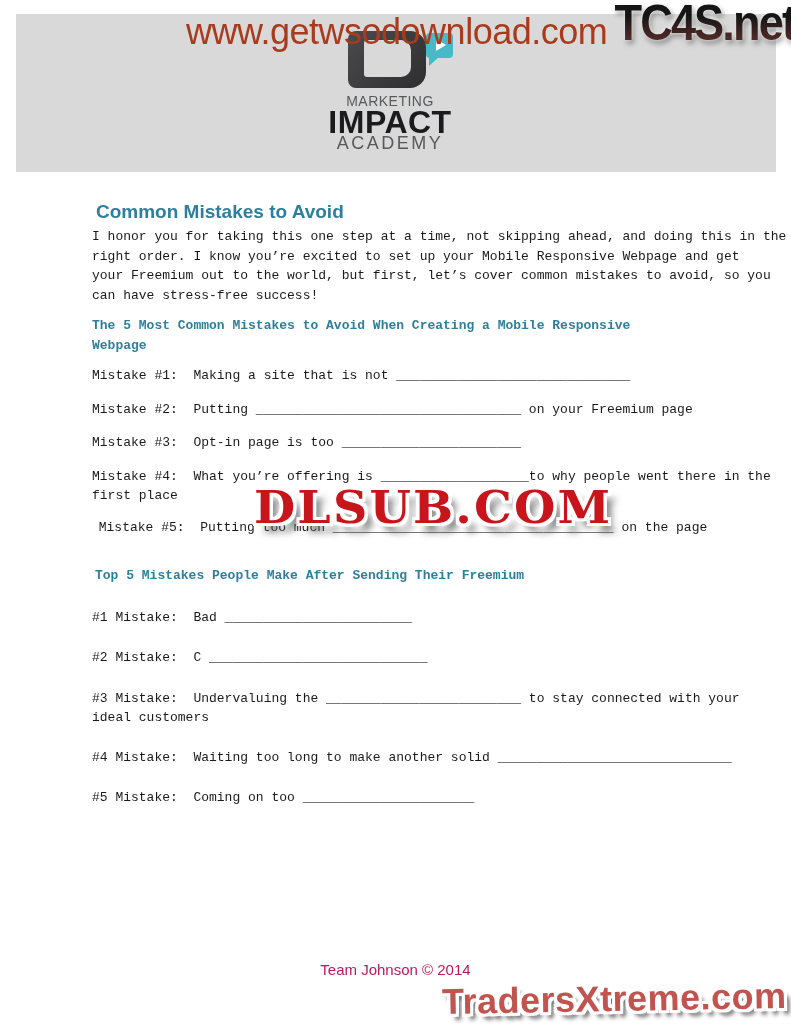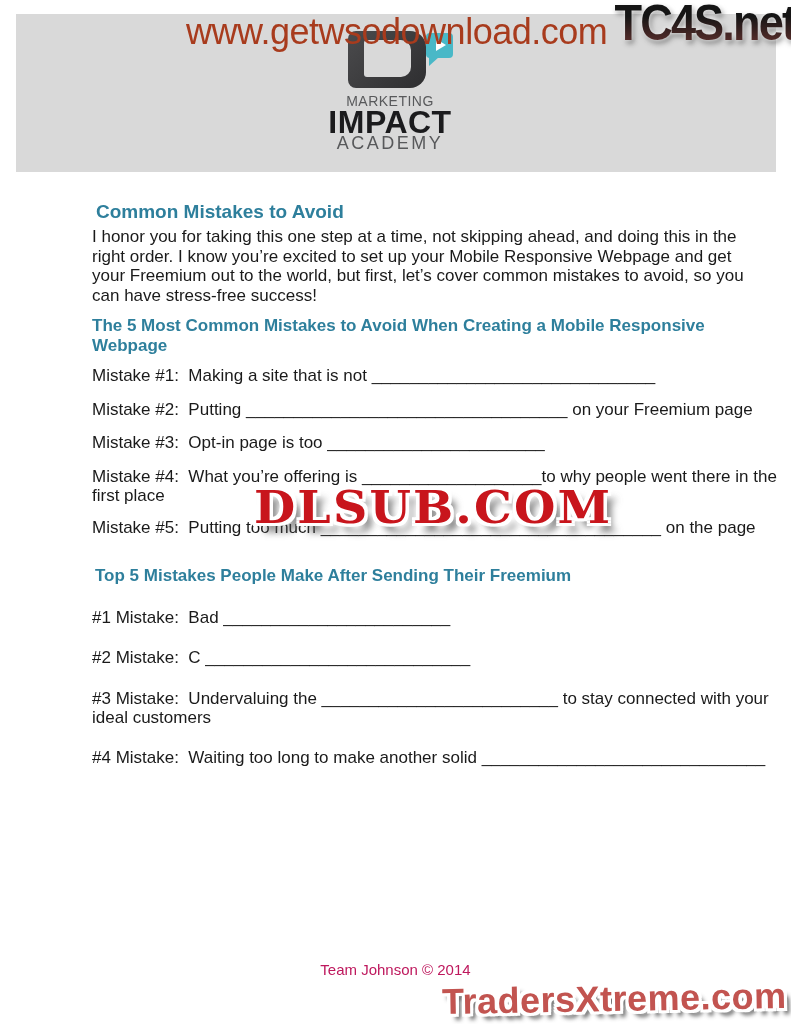--- a/index.html
+++ b/index.html
@@ -24,21 +24,21 @@
     border-left:10px solid #fff; border-top:6.5px solid transparent; border-bottom:6.5px solid transparent;}
 
   .logo-text{position:absolute; left:0; top:78px; width:100%; text-align:center;
     transform:translateX(-6px);}
   .lt1{font-size:14px; line-height:19px; color:var(--logo-gray-text,#58595b); letter-spacing:0.5px;}
   .lt2{font-size:32px; line-height:22px; font-weight:bold; color:#1b1b1d; letter-spacing:0.5px;}
   .lt3{font-size:18px; line-height:21px; color:var(--logo-gray-text,#58595b); letter-spacing:2.5px;}
 
   
   .content{position:absolute; left:92px; top:201px; width:622px; color:var(--body-text,#1a1a1a);}
-  .content .line{white-space:pre; font-size:17px; line-height:19.5px;}
+  .content .line{white-space:pre; font-size:13px; line-height:19.5px;font-family:Liberation Mono, monospace;}
   h1.title{margin:0 0 4px 4px; font-size:19px; line-height:22px; font-weight:bold;
     color:var(--accent-teal,#2e7f9c);}
   .intro{margin:0 0 11px 0;}
   .sec-heading{margin:0 0 11px 0; font-weight:bold; color:var(--accent-teal,#2e7f9c);}
   .sec-heading .line{font-weight:bold;}
   .mi{margin:8px 0 14px 0;}
   .mi.two{margin-bottom:12px;}
   .mi.last1{margin-bottom:0;text-align:center;}
   .sec-heading2{margin:29px 0 22px 3px; font-weight:bold; color:var(--accent-teal,#2e7f9c);}
   .ni{margin:0 0 21px 0;}
@@ -130,20 +130,23 @@
     <div class="ni">
       <div class="line">#2 Mistake:  C ____________________________</div>
     </div>
     <div class="ni two">
       <div class="line">#3 Mistake:  Undervaluing the _________________________ to stay connected with your</div>
       <div class="line">ideal customers</div>
     </div>
     <div class="ni">
       <div class="line">#4 Mistake:  Waiting too long to make another solid ______________________________</div>
     </div>
+    <div class="ni">
+      <div class="line">#5 Mistake:  Coming on too ______________________</div>
+    </div>
   </div>
 
   <div class="footer">Team Johnson © 2014</div>
 
   <div class="wm-top-url">www.getwsodownload.com</div>
   <div class="wm-tc4s">TC4S.net</div>
   <div class="wm-dlsub">DLSUB.COM</div>
   <div class="wm-tradersx">TradersXtreme.com</div>
 
 </div>

